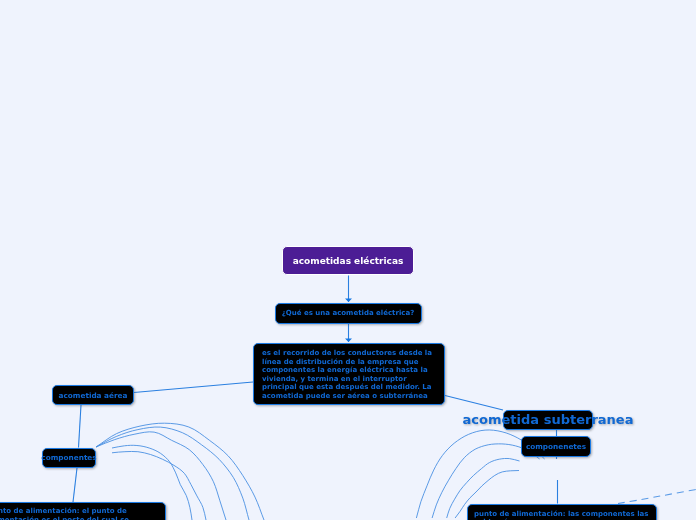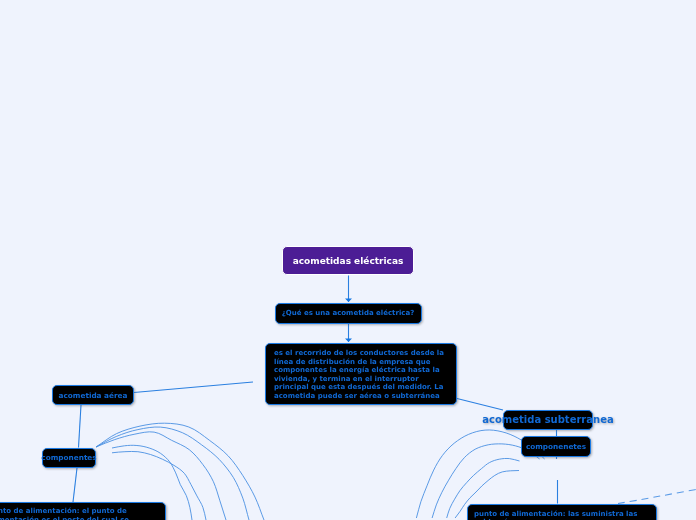--- a/index.html
+++ b/index.html
@@ -54,21 +54,21 @@
   </svg>
 
   <div class="node root" style="left:282px;top:246px;width:132px;height:29px;font-size:9px;">
     <span>acometidas eléctricas</span>
   </div>
 
   <div class="node" style="left:274.5px;top:302.5px;width:147px;height:21px;font-size:7px;">
     <span>¿Qué es una acometida eléctrica?</span>
   </div>
 
-  <div class="node para" style="left:253px;top:342.5px;width:192px;height:62px;font-size:7px;line-height:8.5px;padding:5.5px 8px;margin-left:12px;">
+  <div class="node para" style="left:253px;top:342.5px;width:192px;height:62px;font-size:7px;line-height:8.5px;padding:5.5px 8px;">
     <span>es el recorrido de los conductores desde la</span>
     <span>línea de distribución de la empresa que</span>
     <span>componentes la energía eléctrica hasta la</span>
     <span>vivienda, y termina en el interruptor</span>
     <span>principal que esta después del medidor. La</span>
     <span>acometida puede ser aérea o subterránea</span>
   </div>
 
   <div class="node" style="left:52px;top:385px;width:82px;height:20px;font-size:7.3px;">
     <span>acometida aérea</span>
@@ -76,25 +76,25 @@
 
   <div class="node" style="left:42px;top:447.5px;width:54px;height:20.5px;font-size:7.3px;">
     <span>componentes</span>
   </div>
 
   <div class="node para" style="left:-21px;top:502.2px;width:187px;height:40px;font-size:7px;line-height:8.7px;padding:4.2px 8px;">
     <span>punto de alimentación: el punto de</span>
     <span>alimentación es el poste del cual se derivan</span>
   </div>
 
-  <div class="node" style="left:503px;top:410px;width:90px;height:19.5px;font-size:10px;">
+  <div class="node" style="left:503px;top:410px;width:90px;height:19.5px;font-size:13px;">
     <span>acometida subterranea</span>
   </div>
 
   <div class="node" style="left:521px;top:436px;width:70px;height:20.5px;font-size:7.3px;">
     <span>componenetes</span>
   </div>
 
   <div class="node para" style="left:467px;top:503.5px;width:190px;height:40px;font-size:7px;line-height:8.7px;padding:5px 6px;">
-    <span>punto de alimentación: las suministra las</span>
+    <span>punto de alimentación: las componentes las</span>
     <span>subterráneas</span>
   </div>
 </div>
 
 </body></html>

